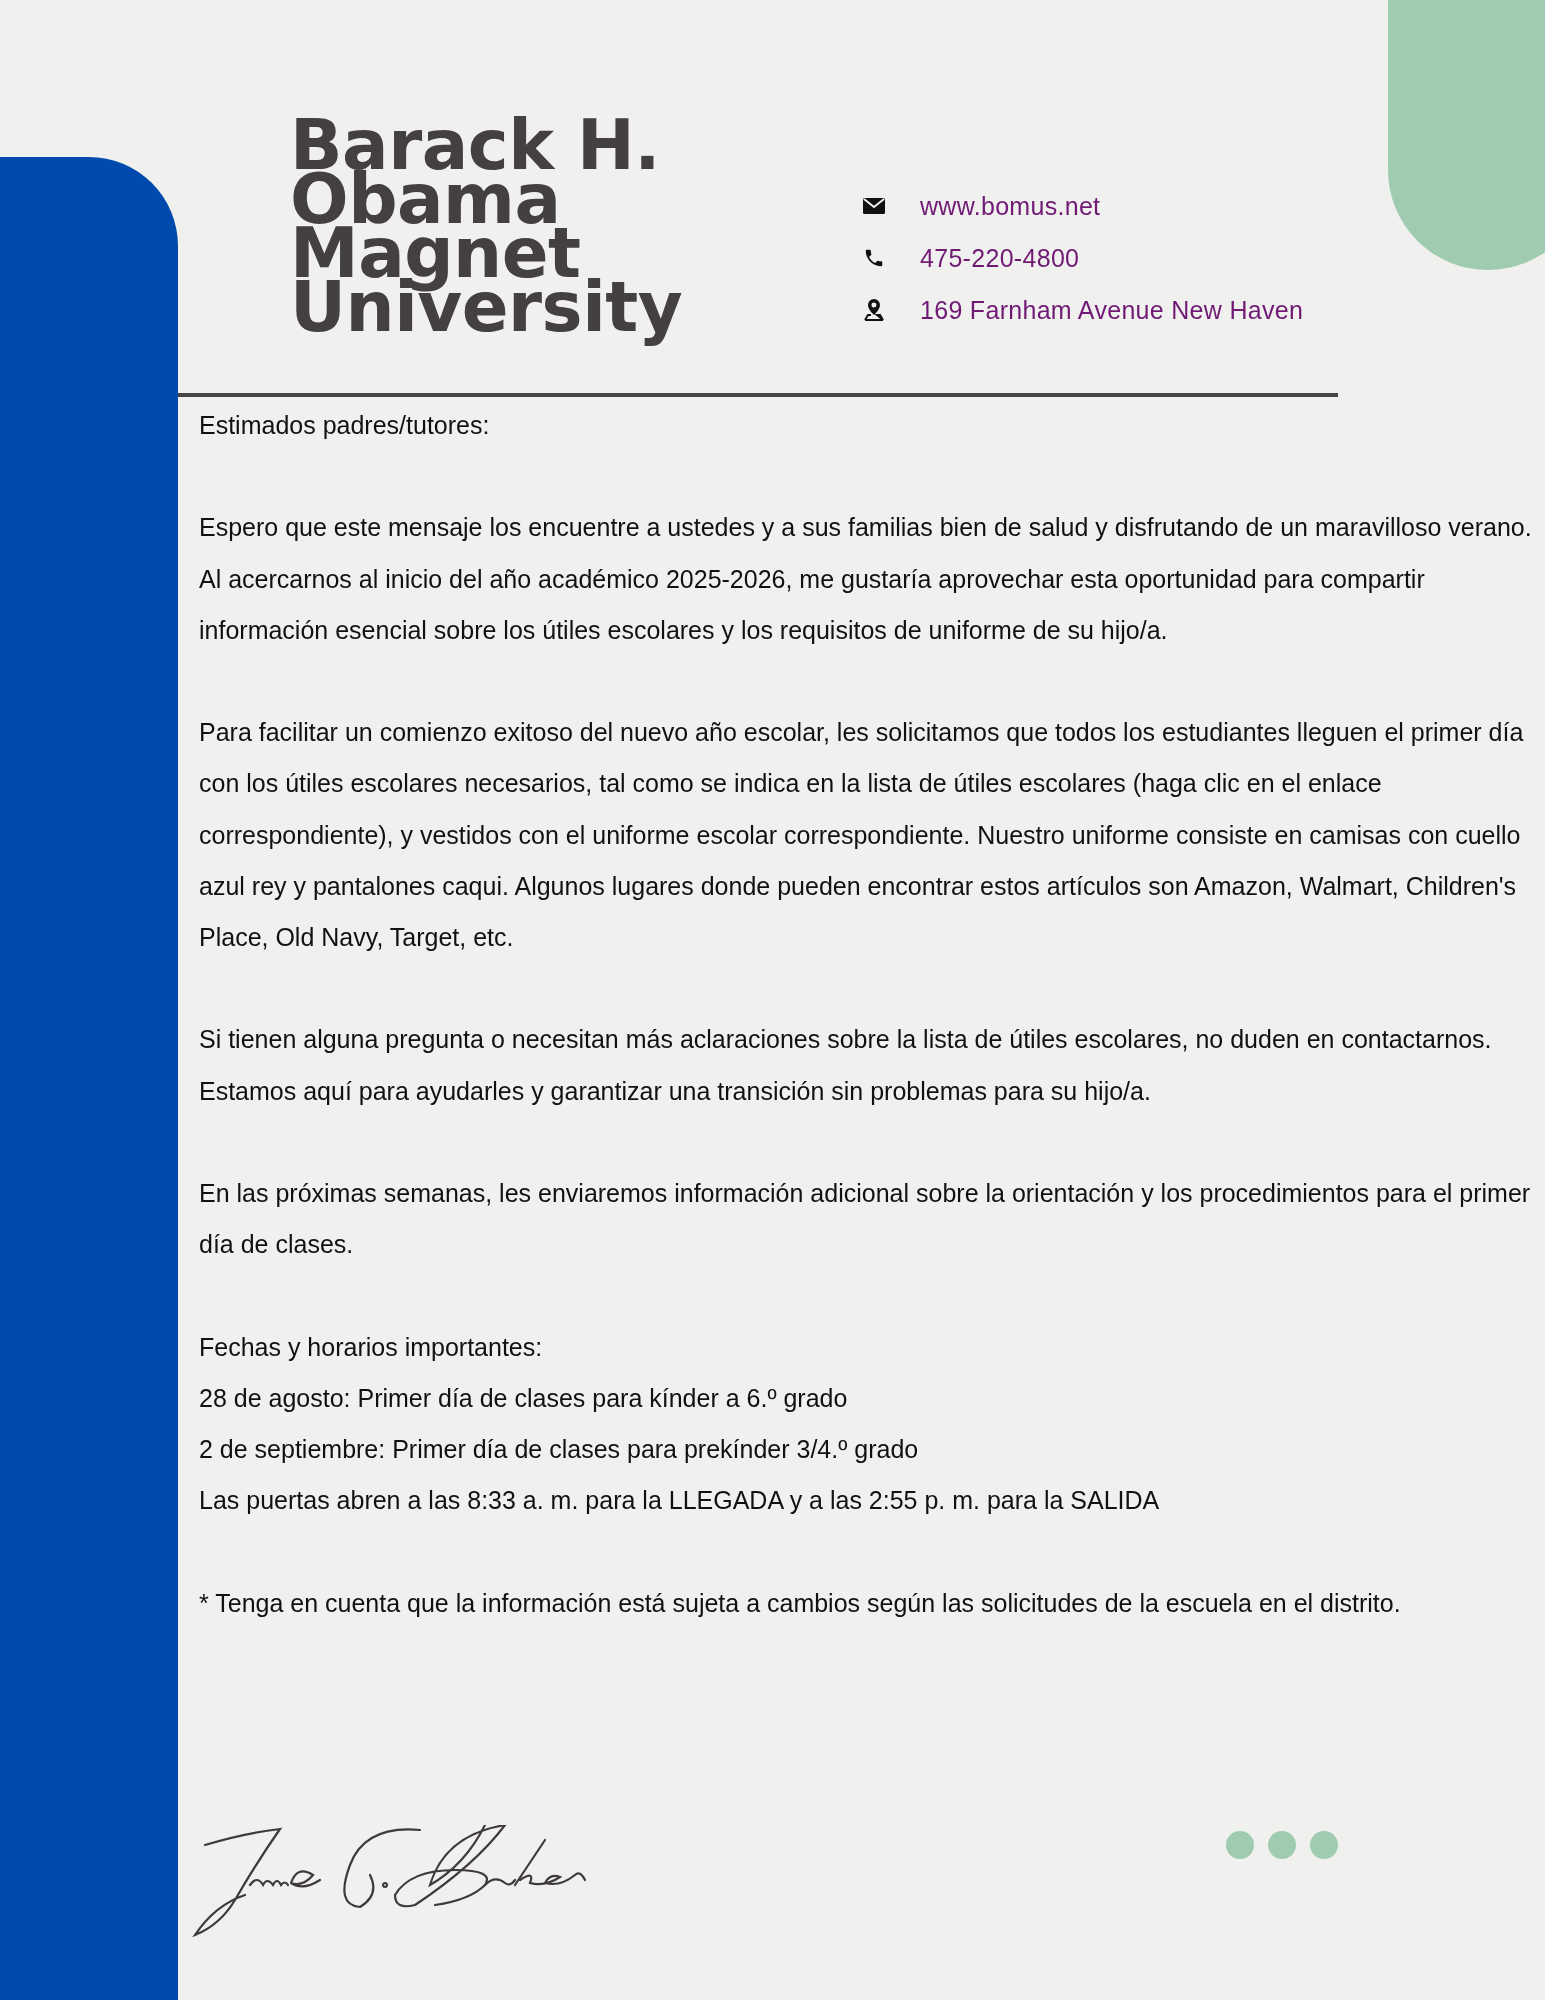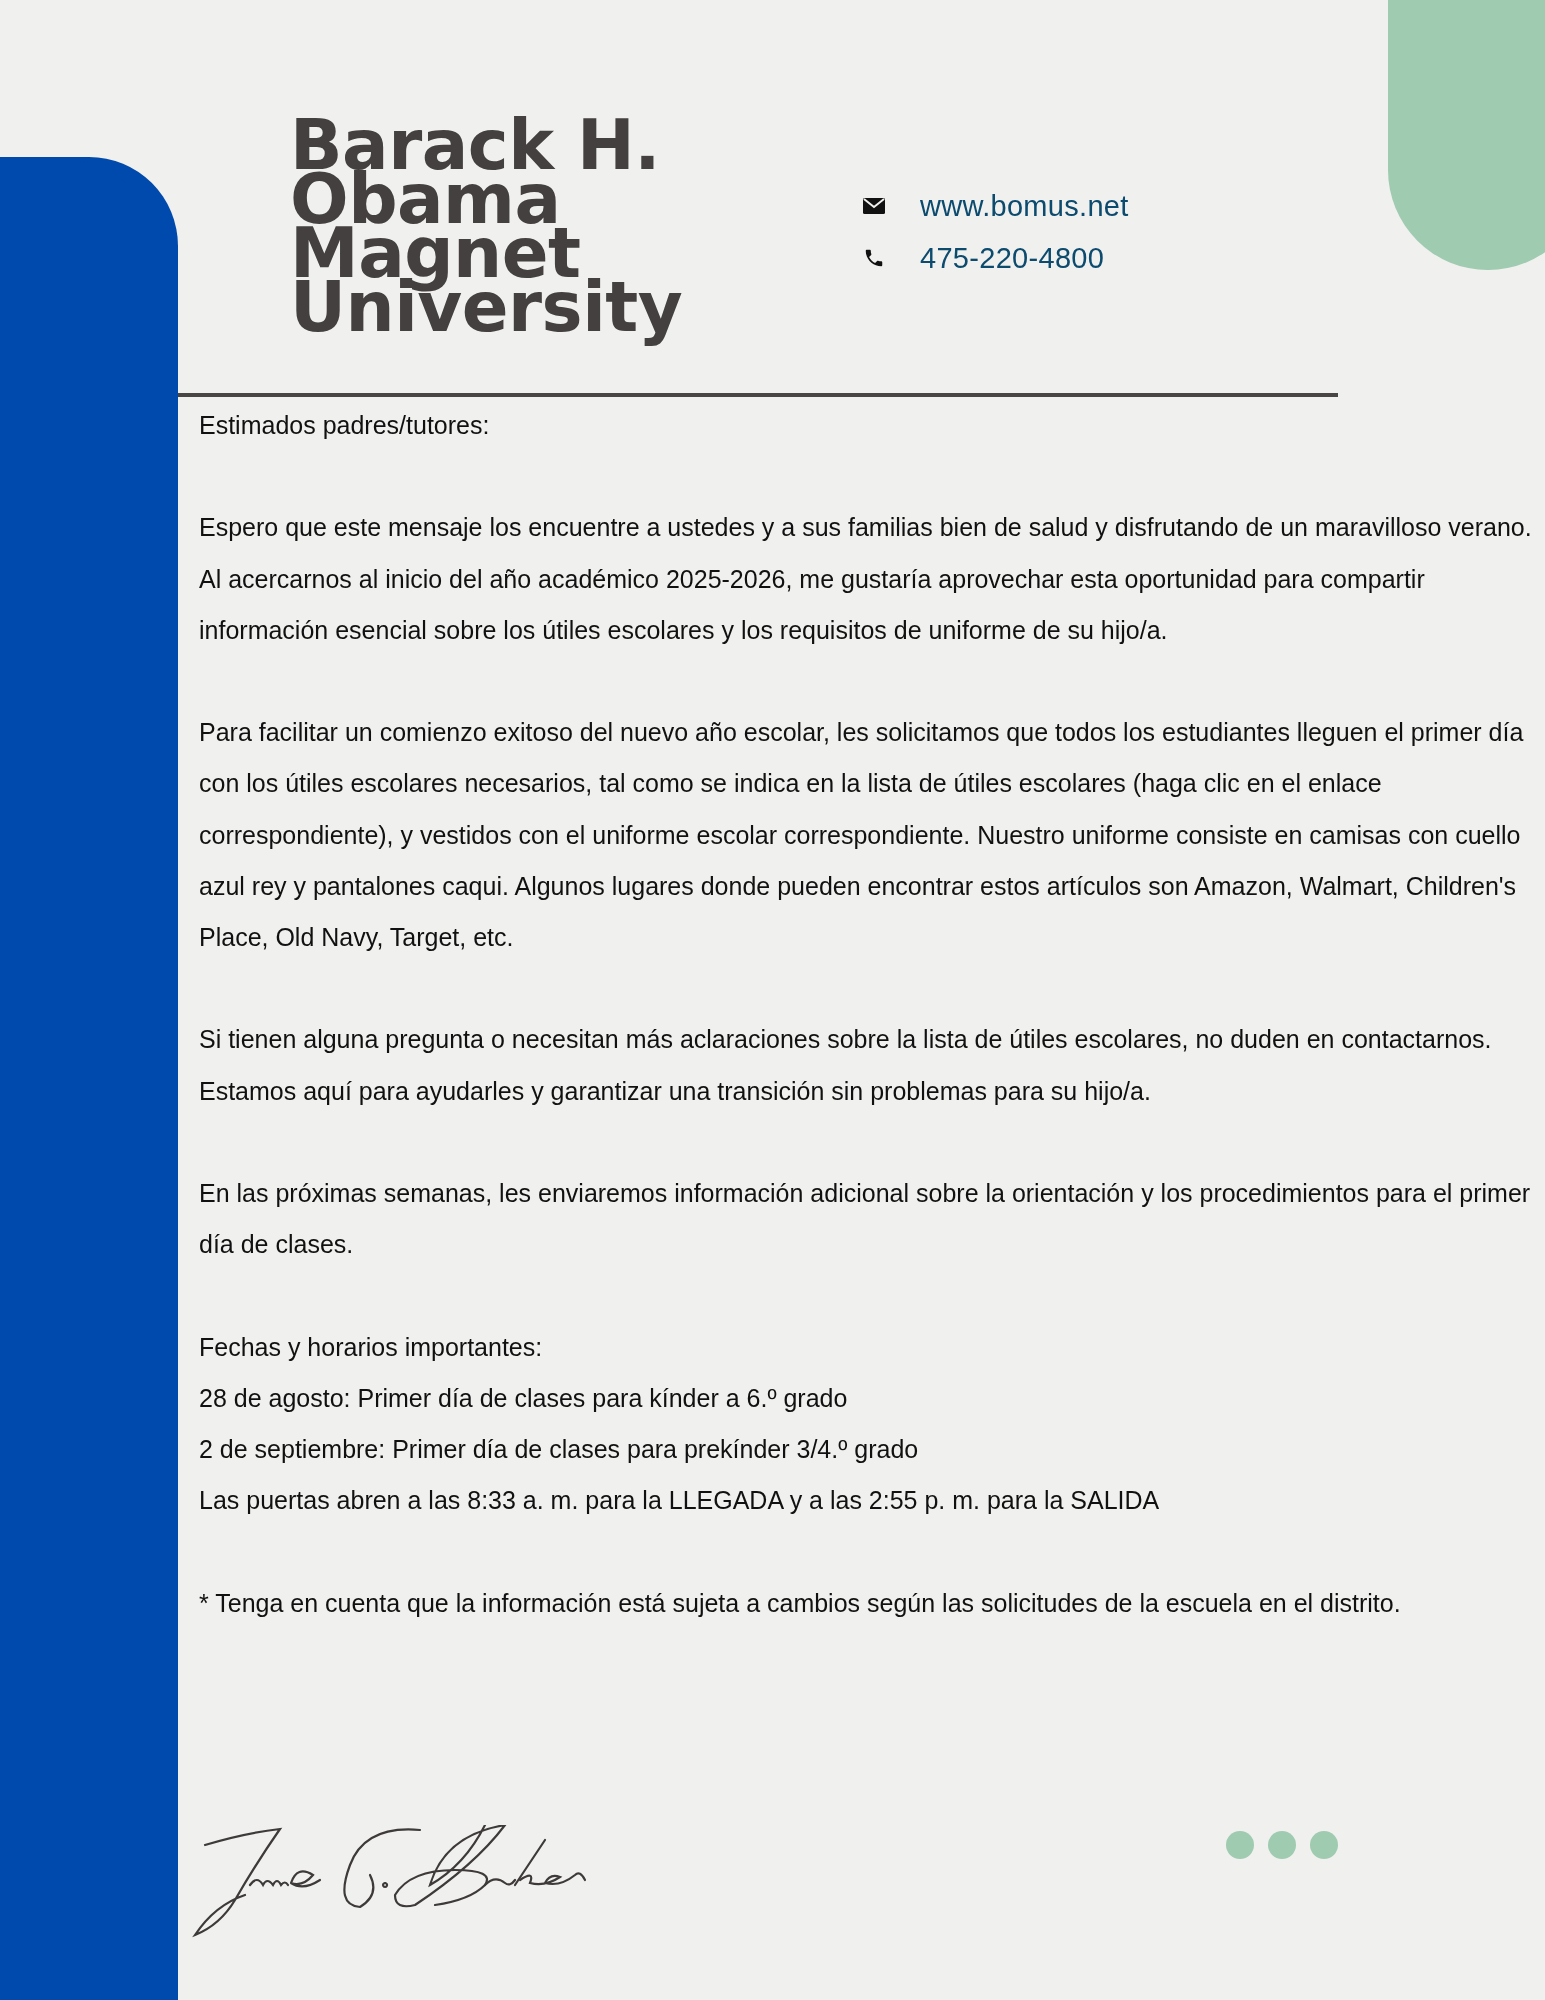--- a/index.html
+++ b/index.html
@@ -24,21 +24,21 @@
       background: #9fcbb0; border-radius: 100px;
     }
     .title {
       position: absolute; left: 290px; top: 118px; width: 520px;
       font-family: "DejaVu Sans", sans-serif; font-weight: bold;
       font-size: 69px; line-height: 54px; color: #454040; letter-spacing: -0.5px;
     }
     .contact { position: absolute; left: 862px; top: 180px; }
     .contact-row { display: flex; align-items: center; height: 52px; }
     .contact-icon { width: 24px; height: 24px; margin-right: 34px; display: flex; align-items: center; justify-content: center; }
-    .contact-text { font-size: 29px; color: #0c4a6e; letter-spacing: 0.3px; }
+    .contact-text { font-size: 25px; color: #701a75; letter-spacing: 0.3px; }
     .divider {
       position: absolute; left: 178px; top: 393px; width: 1160px; height: 4px;
       background: #4a4545;
     }
     .letter {
       position: absolute; left: 199px; top: 400px; width: 1340px;
       font-size: 25px; line-height: 51.2px; color: #111;
     }
     .letter p { margin: 0; }
     .letter .gap { height: 51.2px; }
@@ -71,20 +71,29 @@
     <span class="contact-text">www.bomus.net</span>
   </div>
   <div class="contact-row">
     <span class="contact-icon">
       <svg width="22" height="22" viewBox="0 0 24 24">
           <path fill="#111" d="M6.6 10.8c1.4 2.8 3.8 5.1 6.6 6.6l2.2-2.2c.3-.3.7-.4 1-.2 1.1.4 2.3.6 3.6.6.6 0 1 .4 1 1V20c0 .6-.4 1-1 1C10.6 21 3 13.4 3 4c0-.6.4-1 1-1h3.5c.6 0 1 .4 1 1 0 1.3.2 2.5.6 3.6.1.3 0 .7-.2 1L6.6 10.8z"></path>
         </svg>
     </span>
     <span class="contact-text">475-220-4800</span>
   </div>
+  <div class="contact-row">
+    <span class="contact-icon">
+      <svg width="22" height="24" viewBox="0 0 22 24">
+          <path fill="#111" d="M11 1a6 6 0 0 0-6 6c0 4.5 6 10 6 10s6-5.5 6-10a6 6 0 0 0-6-6zm0 8.5a2.5 2.5 0 1 1 0-5 2.5 2.5 0 0 1 0 5z"></path>
+          <path d="M2 22 L5 17 H8 M14 17 H17 L20 22 Z M2 22 H20" stroke="#111" stroke-width="2" fill="none"></path>
+        </svg>
+    </span>
+    <span class="contact-text">169 Farnham Avenue New Haven</span>
+  </div>
 </div>
 
 <div class="divider"></div>
 
 <div class="letter">
   <p>Estimados padres/tutores:</p>
   <div class="gap"></div>
   <p>Espero que este mensaje los encuentre a ustedes y a sus familias bien de salud y disfrutando de un maravilloso verano. Al acercarnos al inicio del año académico 2025-2026, me gustaría aprovechar esta oportunidad para compartir información esencial sobre los útiles escolares y los requisitos de uniforme de su hijo/a.</p>
   <div class="gap"></div>
   <p>Para facilitar un comienzo exitoso del nuevo año escolar, les solicitamos que todos los estudiantes lleguen el primer día con los útiles escolares necesarios, tal como se indica en la lista de útiles escolares (haga clic en el enlace correspondiente), y vestidos con el uniforme escolar correspondiente. Nuestro uniforme consiste en camisas con cuello azul rey y pantalones caqui. Algunos lugares donde pueden encontrar estos artículos son Amazon, Walmart, Children's Place, Old Navy, Target, etc.</p>

